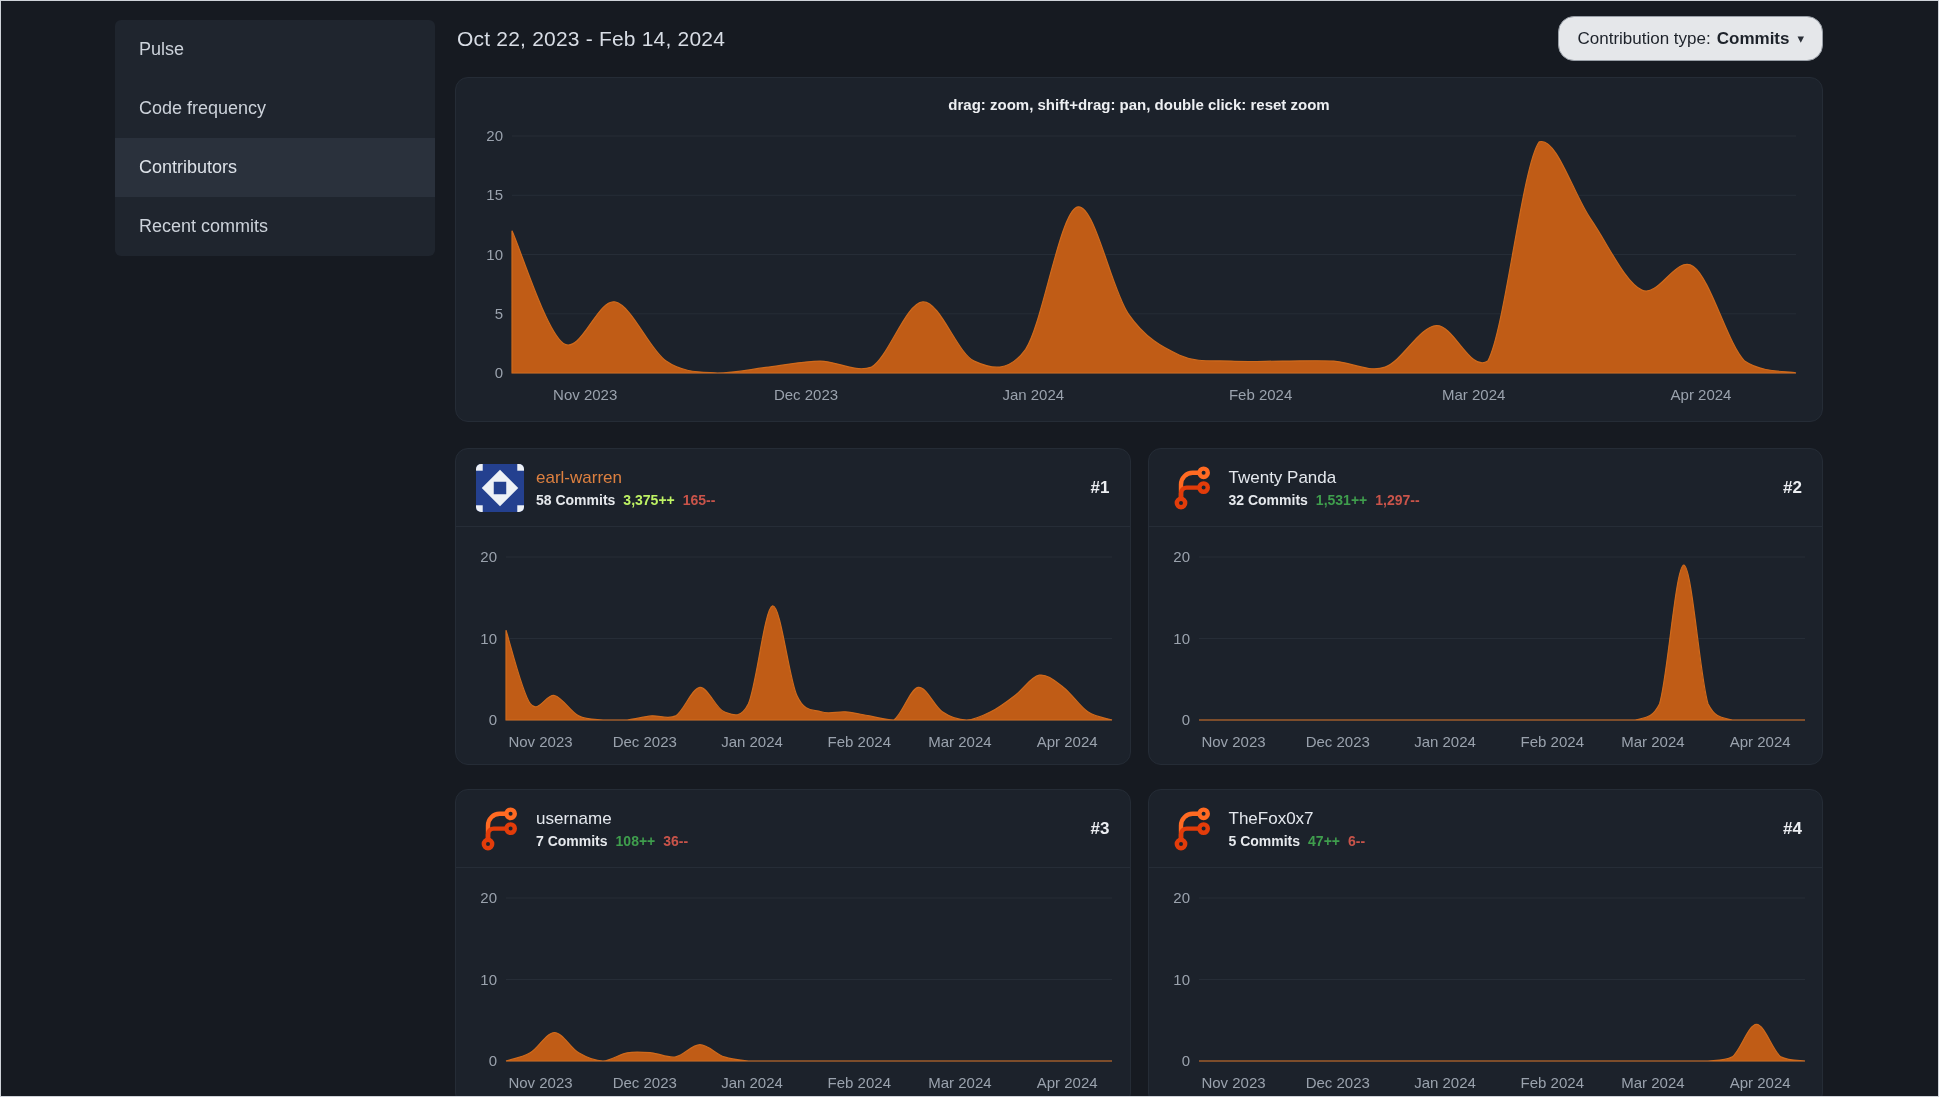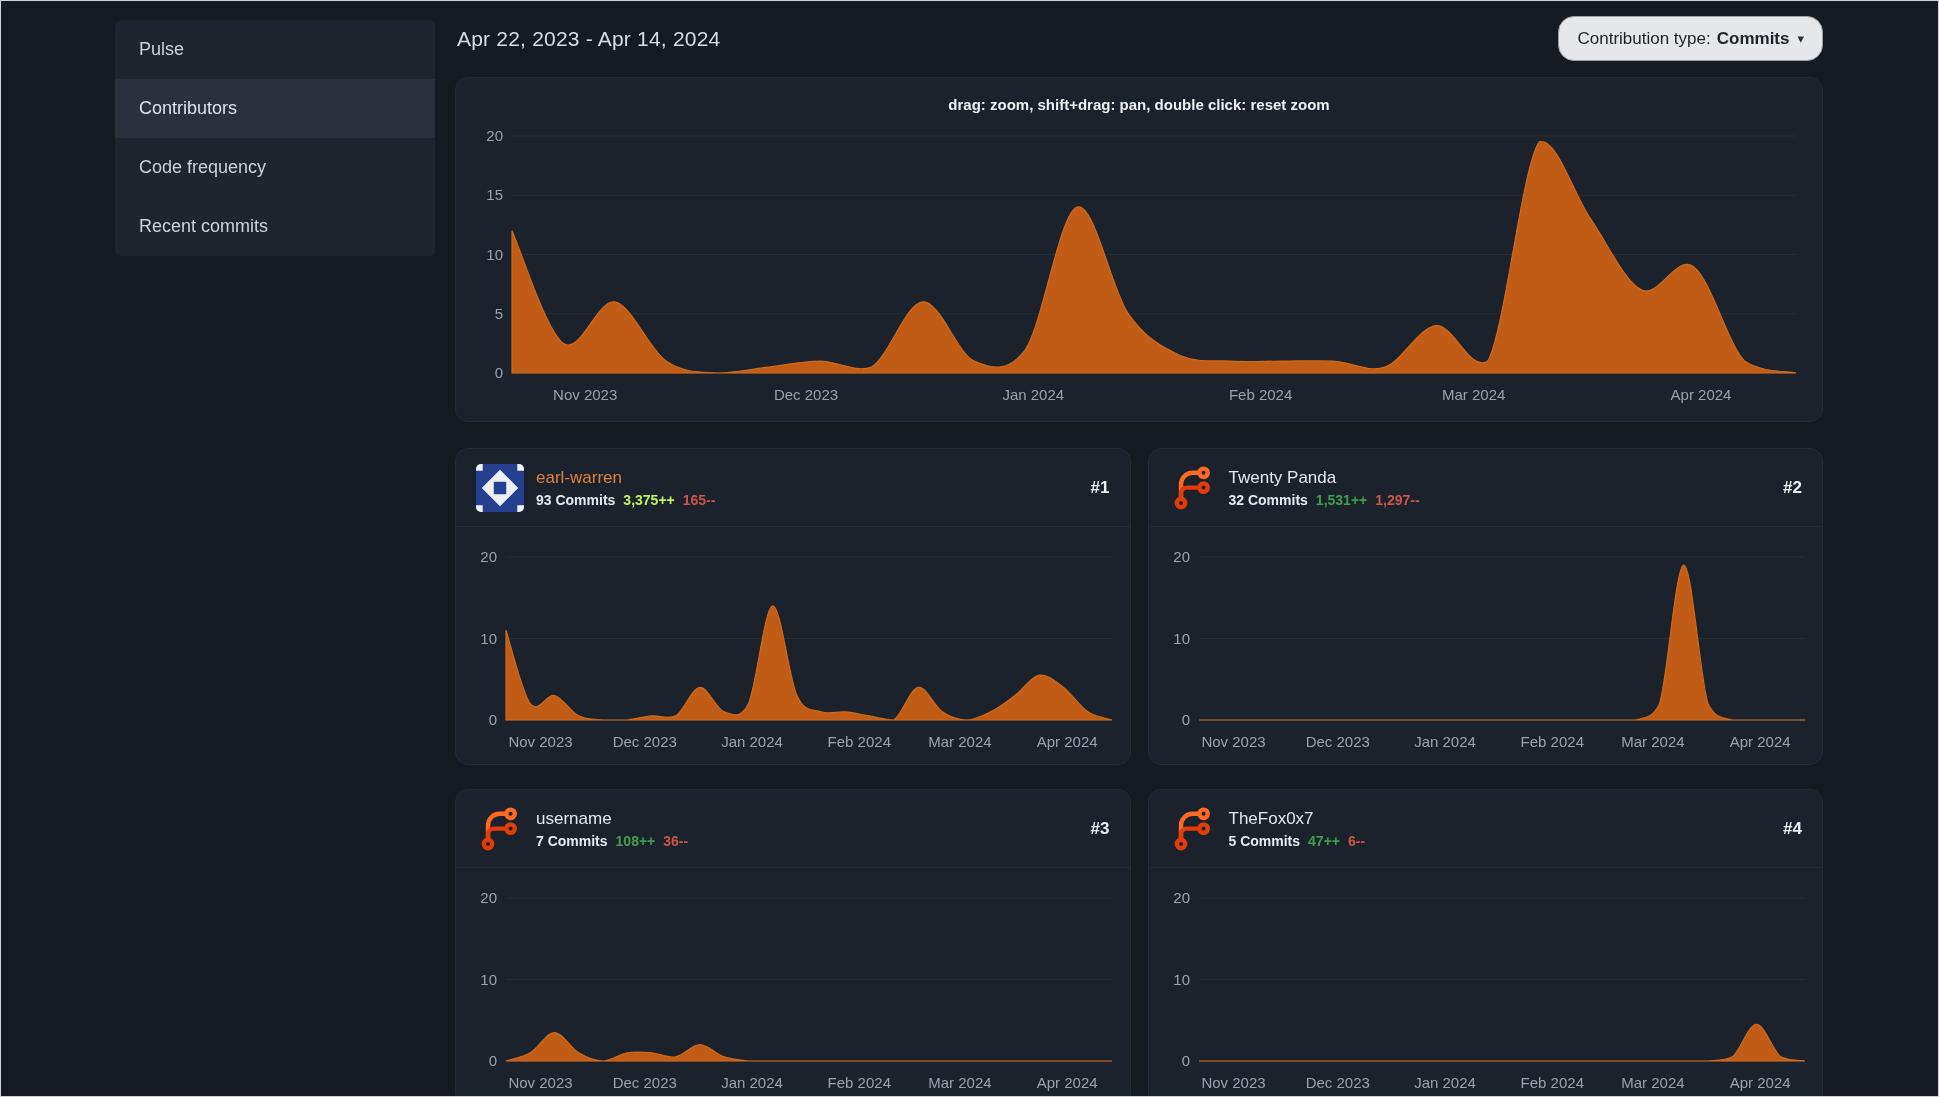--- a/index.html
+++ b/index.html
@@ -64,29 +64,29 @@
   .rank { font-size:17px; font-weight:700; color:#eceef2; }
   .mini-chart { height:237px; width:100%; }
 </style>
 </head>
 <body>
 
 <div class="frame-border"></div>
 
 <nav class="side-menu">
   <a class="menu-item">Pulse</a>
+  <a class="menu-item">Code frequency</a>
   <a class="menu-item active">Contributors</a>
-  <a class="menu-item">Code frequency</a>
   <a class="menu-item">Recent commits</a>
 </nav>
 
 <main class="content">
 
   <div class="content-header">
-    <h2 class="page-title">Apr 22, 2023 - Apr 14, 2024</h2>
+    <h2 class="page-title">Oct 22, 2023 - Feb 14, 2024</h2>
     <button class="ctype-btn">
       <span>Contribution type:</span>
       <strong>Commits</strong>
       <span class="caret">▾</span>
     </button>
   </div>
 
   <section class="card main-chart-card">
     <div class="chart-hint">drag: zoom, shift+drag: pan, double click: reset zoom</div>
     <div class="main-chart"><svg width="1366" height="295" font-family="'Liberation Sans',sans-serif" font-size="15">
@@ -121,21 +121,21 @@
             <rect x="3.7" y="3.7" width="2.6" height="2.6" fill="#24408f"></rect>
             <rect x="0" y="0" width="1.4" height="1.4" fill="#eef1f6"></rect>
             <rect x="8.6" y="0" width="1.4" height="1.4" fill="#eef1f6"></rect>
             <rect x="0" y="8.6" width="1.4" height="1.4" fill="#eef1f6"></rect>
             <rect x="8.6" y="8.6" width="1.4" height="1.4" fill="#eef1f6"></rect>
           </svg>
         </a>
         <div class="contrib-meta">
           <a class="contrib-name" style="color: rgb(221, 128, 64);">earl-warren</a>
           <div class="contrib-stats">
-            <span>93 Commits</span>
+            <span>58 Commits</span>
             <span style="color: #bef264;">3,375++</span>
             <span style="color: rgb(201, 84, 74);">165--</span>
           </div>
         </div>
         <span class="rank">#1</span>
       </header>
       <div class="mini-chart"><svg width="674" height="237" font-family="'Liberation Sans',sans-serif" font-size="15">
             <line x1="50" x2="656" y1="193.0" y2="193.0" stroke="#39414d"></line>
             <text x="41" y="198.0" text-anchor="end" fill="#9aa2ad">0</text>
             <line x1="50" x2="656" y1="111.5" y2="111.5" stroke="#262d37"></line>

